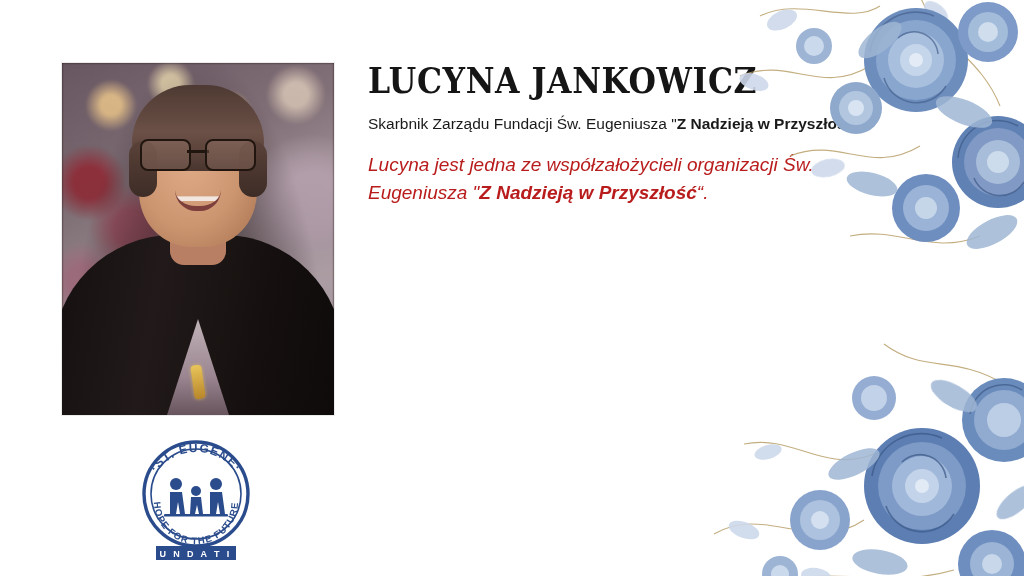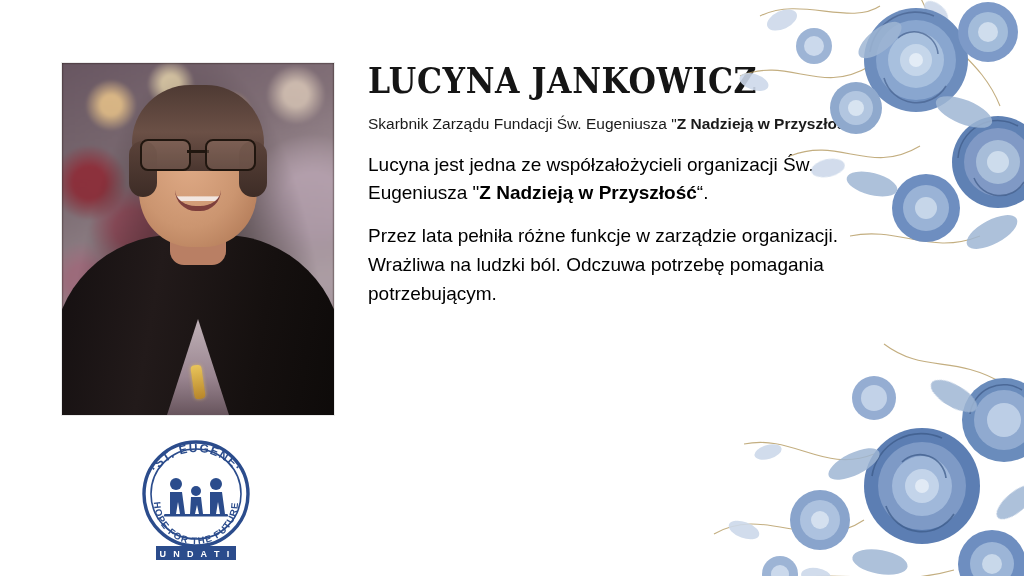--- a/index.html
+++ b/index.html
@@ -201,22 +201,23 @@
   #role-line {
     font-size: 15.5px;
     line-height: 1.42;
     color: #1a1a1a;
     margin: 0 0 16px 0;
   }
   #role-line .strong { font-weight: bold; }
   .para {
     font-size: 19px;
     line-height: 1.52;
-    color: #000000;
+    color: #b91c1c;
     margin: 0 0 14px 0;
+    font-style: italic;
   }
   .para .strong { font-weight: bold; }
 
   
   #logo {
     position: absolute;
     left: 128px;
     top: 436px;
     width: 136px;
     height: 126px;
@@ -264,21 +265,20 @@
     </div>
   </div>
 
   <div id="text-block">
     <h1 id="name-title">LUCYNA JANKOWICZ</h1>
 
     <p id="role-line"><span>Skarbnik Zarządu Fundacji Św. Eugeniusza "</span><span class="strong">Z Nadzieją w Przyszłość</span><span>“</span></p>
 
     <p class="para"><span>Lucyna jest jedna ze współzałożycieli organizacji Św. Eugeniusza "</span><span class="strong">Z Nadzieją w Przyszłość</span><span>“.</span></p>
 
-    <p class="para">Przez lata pełniła różne funkcje w zarządzie organizacji. Wrażliwa na ludzki ból. Odczuwa potrzebę pomagania potrzebującym.</p>
   </div>
 
   <div id="logo">
     <svg viewBox="0 0 136 126" width="136" height="126" aria-hidden="true">
       <defs>
         <path id="arcTop" d="M 18,66 A 50,50 0 0 1 118,66" fill="none"></path>
         <path id="arcBot" d="M 26,66 A 42,42 0 0 0 110,66" fill="none"></path>
       </defs>
       <circle cx="68" cy="58" r="52" fill="none" stroke="#2b4c8c" stroke-width="3.4"></circle>
       <circle cx="68" cy="58" r="45" fill="none" stroke="#2b4c8c" stroke-width="1.6"></circle>

